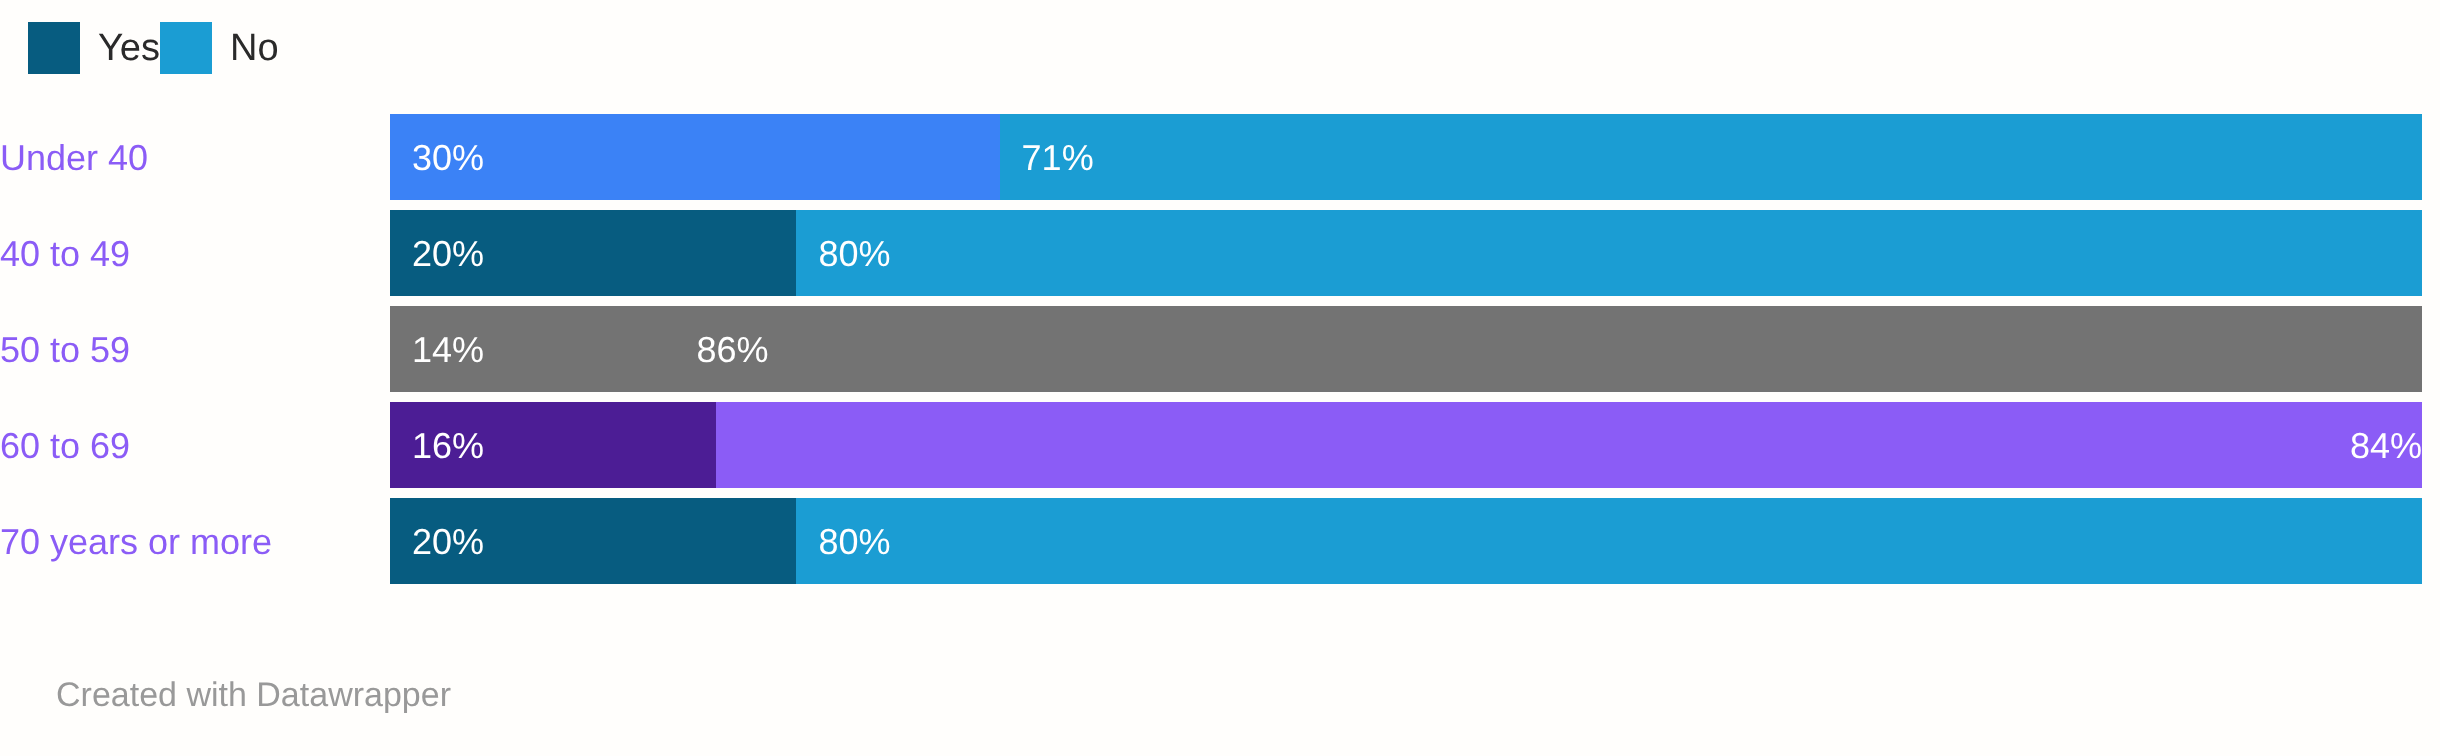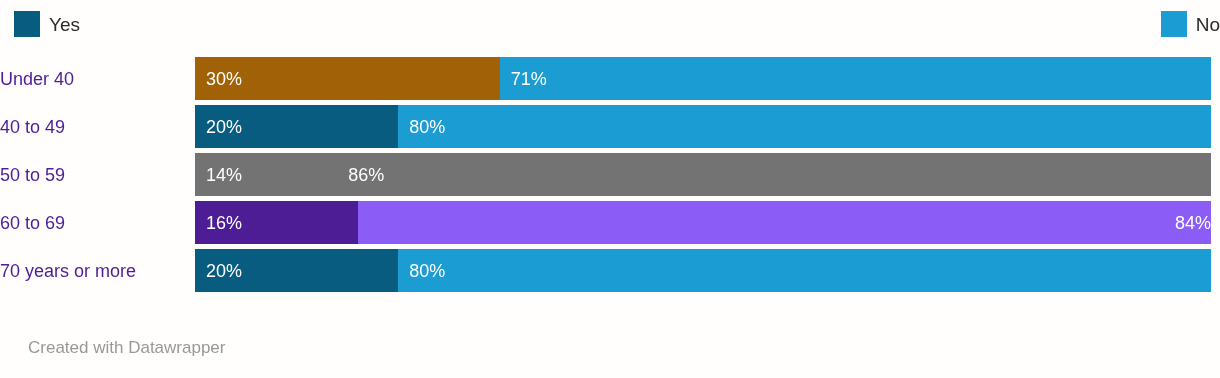--- a/index.html
+++ b/index.html
@@ -19,25 +19,23 @@
     position: relative;
     width: 1220px;
     height: 378px;
     box-sizing: border-box;
   }
 
   
   .legend {
     display: flex;
     align-items: center;
-    gap: 18px;
     padding: 14px 0 0 14px;
     height: 34px;
     box-sizing: border-box;
-    justify-content: space-between;
   }
   .legend-item {
     display: flex;
     align-items: center;
     gap: 9px;
   }
   .legend-swatch {
     width: 26px;
     height: 26px;
     display: block;
@@ -65,21 +63,21 @@
     margin-bottom: 5px;
   }
   .row-label {
     width: 195px;
     flex: 0 0 195px;
     padding-right: 9px;
     box-sizing: border-box;
     text-align: left;
     font-size: 18px;
     line-height: 1;
-    color: #4c1d95;
+    color: #8b5cf6;
     white-space: nowrap;
   }
   .bar-track {
     position: relative;
     flex: 1 1 auto;
     height: 43px;
     display: flex;
     overflow: hidden;
     margin-right: 9px;
   }
@@ -129,21 +127,21 @@
       <span class="legend-swatch" style="background: rgb(27, 157, 211);"></span>
       <span class="legend-label">No</span>
     </div>
   </div>
 
   <div class="bars-area">
 
     <div class="bar-row">
       <div class="row-label">Under 40</div>
       <div class="bar-track">
-        <div class="bar-seg bar-seg-yes" style="background: #a16207; width: 30%;">
+        <div class="bar-seg bar-seg-yes" style="background: #3b82f6; width: 30%;">
           <span class="bar-value">30%</span>
         </div>
         <div class="bar-seg bar-seg-no" style="background: rgb(27, 157, 211); width: 70%; flex: 1 1 auto;">
           <span class="bar-value">71%</span>
         </div>
       </div>
     </div>
 
     <div class="bar-row">
       <div class="row-label">40 to 49</div>

